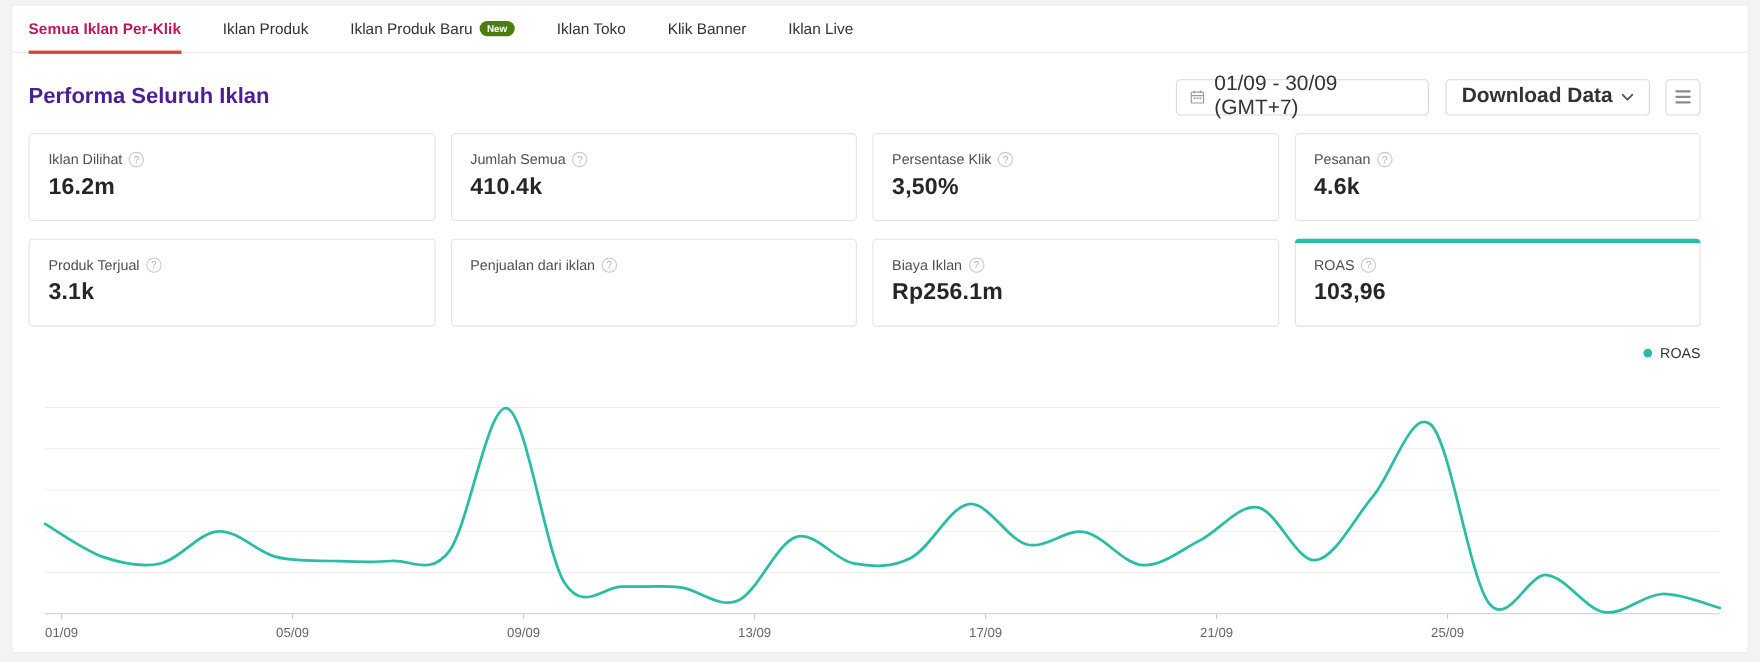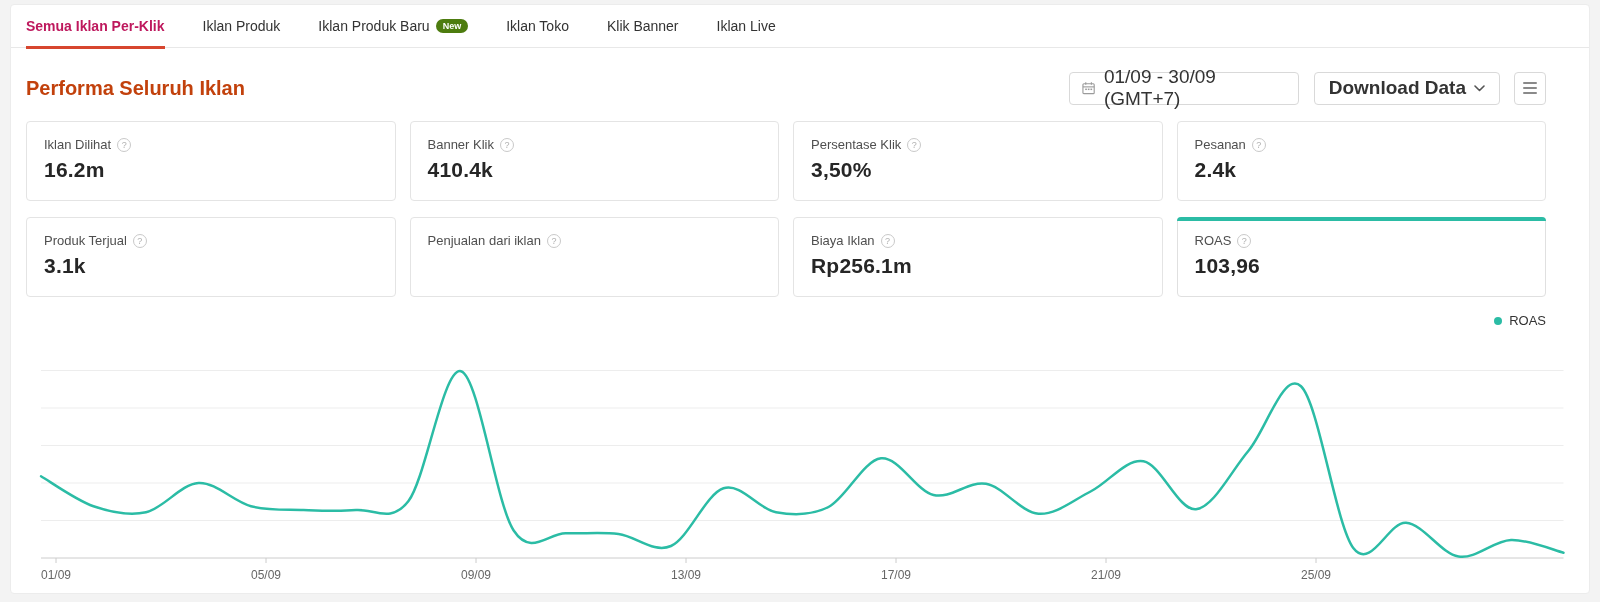--- a/index.html
+++ b/index.html
@@ -8,21 +8,21 @@
 
   
   .tabs { position:absolute; top:0; left:0; right:0; height:43px; border-bottom:1px solid #e8e8e8; padding-left:15px; display:flex; align-items:center; }
   .tab { position:relative; height:43px; line-height:43px; margin-right:38px; font-size:14px; color:#333; cursor:pointer; white-space:nowrap; }
   .tab.active { color:#be185d; font-weight:bold; }
   .tab.active::after { content:""; position:absolute; left:0; right:0; bottom:-1px; height:3px; background:#d7462f; }
   .badge { display:inline-block; margin-left:6px; background:#4d7c0f; color:#fff; font-size:9px; font-weight:bold; line-height:14px; padding:0 7px; border-radius:8px; vertical-align:2px; }
 
   
   .page-header { position:absolute; top:64px; left:15px; right:43px; height:38px; display:flex; align-items:center; }
-  .page-title { font-size:20px; font-weight:bold; color:#c2410c; flex:1; }
+  .page-title { font-size:20px; font-weight:bold; color:#4c1d95; flex:1; }
   .hbtn { height:33px; border:1px solid #d9d9d9; border-radius:4px; background:#fff; display:flex; align-items:center; font-size:19px; color:#333; cursor:pointer; }
   .date-btn { width:230px; padding:0 12px; margin-right:15px; }
   .date-btn svg { margin-right:9px; }
   .dl-btn { padding:0 14px; margin-right:14px; font-weight:bold; }
   .dl-btn svg { margin-left:8px; }
   .menu-btn { width:32px; justify-content:center; }
   .menu-lines { width:14px; }
   .menu-lines div { height:2px; background:#8a8a8a; margin:3px 0; border-radius:1px; }
 
   
@@ -88,38 +88,38 @@
   <div class="cards">
     <div class="card">
       <div class="card-label">
           <span>Iklan Dilihat</span>
           <span class="qicon">?</span>
         </div>
       <div class="card-value">16.2m</div>
     </div>
     <div class="card">
       <div class="card-label">
-          <span>Banner Klik</span>
+          <span>Jumlah Semua</span>
           <span class="qicon">?</span>
         </div>
       <div class="card-value">410.4k</div>
     </div>
     <div class="card">
       <div class="card-label">
           <span>Persentase Klik</span>
           <span class="qicon">?</span>
         </div>
       <div class="card-value">3,50%</div>
     </div>
     <div class="card">
       <div class="card-label">
           <span>Pesanan</span>
           <span class="qicon">?</span>
         </div>
-      <div class="card-value">2.4k</div>
+      <div class="card-value">4.6k</div>
     </div>
     <div class="card">
       <div class="card-label">
           <span>Produk Terjual</span>
           <span class="qicon">?</span>
         </div>
       <div class="card-value">3.1k</div>
     </div>
     <div class="card">
       <div class="card-label">

